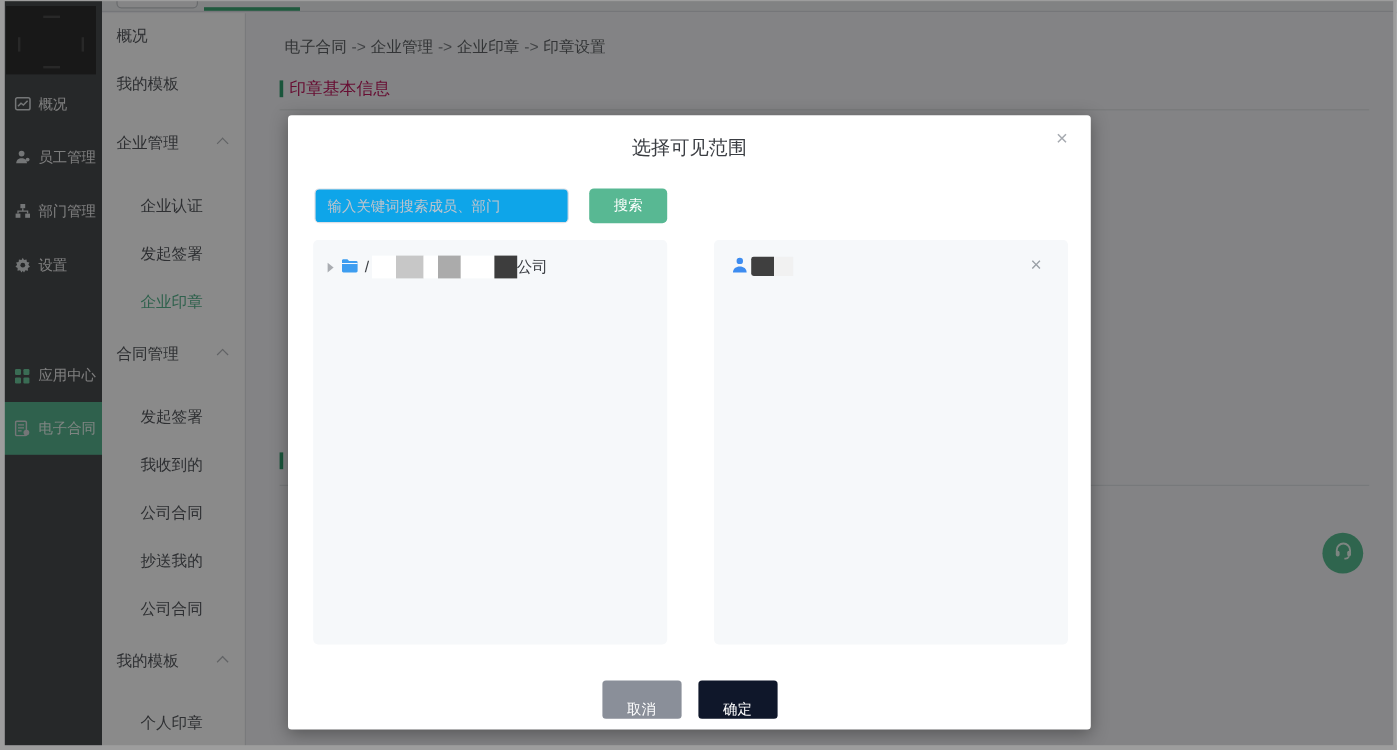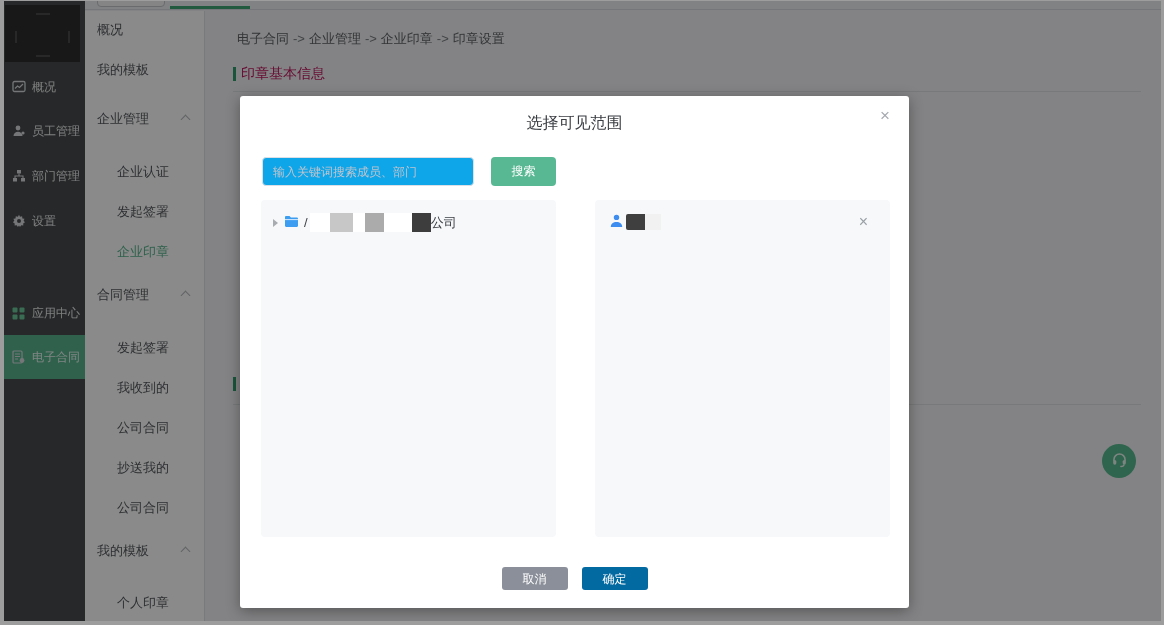--- a/index.html
+++ b/index.html
@@ -77,23 +77,23 @@
   .blk.g2 { width:19px; background:#ababab; }
   .blk.w3 { width:28px; background:#ffffff; }
   .blk.d1 { width:19px; background:#3d3d3d; }
   .tree-txt { font-size:13px; color:#3b3e43; }
   .tree-prefix { margin:0 2px 0 5px; }
   .sel-row { position:absolute; left:15px; top:13px; right:14px; height:18px; display:flex; align-items:center; }
   .sel-row .blkD { width:19px; height:16px; background:#3f3f3f; border-radius:2px 0 0 2px; }
   .sel-row .blkL { width:16px; height:16px; background:#f1f1f1; }
   .sel-remove { position:absolute; right:8px; top:0; font-size:16px; color:#9aa0a6; cursor:pointer; line-height:18px; }
   .modal-footer { position:absolute; left:0; right:0; top:471px; display:flex; justify-content:center; gap:14px; }
-  .btn { height:23px; border:none; border-radius:3px; color:#fff; font-size:12px; cursor:pointer; font-family:inherit; padding:4px 21px; }
+  .btn { height:23px; border:none; border-radius:3px; color:#fff; font-size:12px; cursor:pointer; font-family:inherit; padding:16px 21px; }
   .btn.cancel { background:#8a8f99; }
-  .btn.confirm { background:#0369a1; }
+  .btn.confirm { background:#0f172a; }
 </style>
 </head>
 <body>
 
 <div class="screen">
 
   <div class="primary-sidebar">
     <div class="logo">
       <i class="m1"></i>
         <i class="m2"></i>

